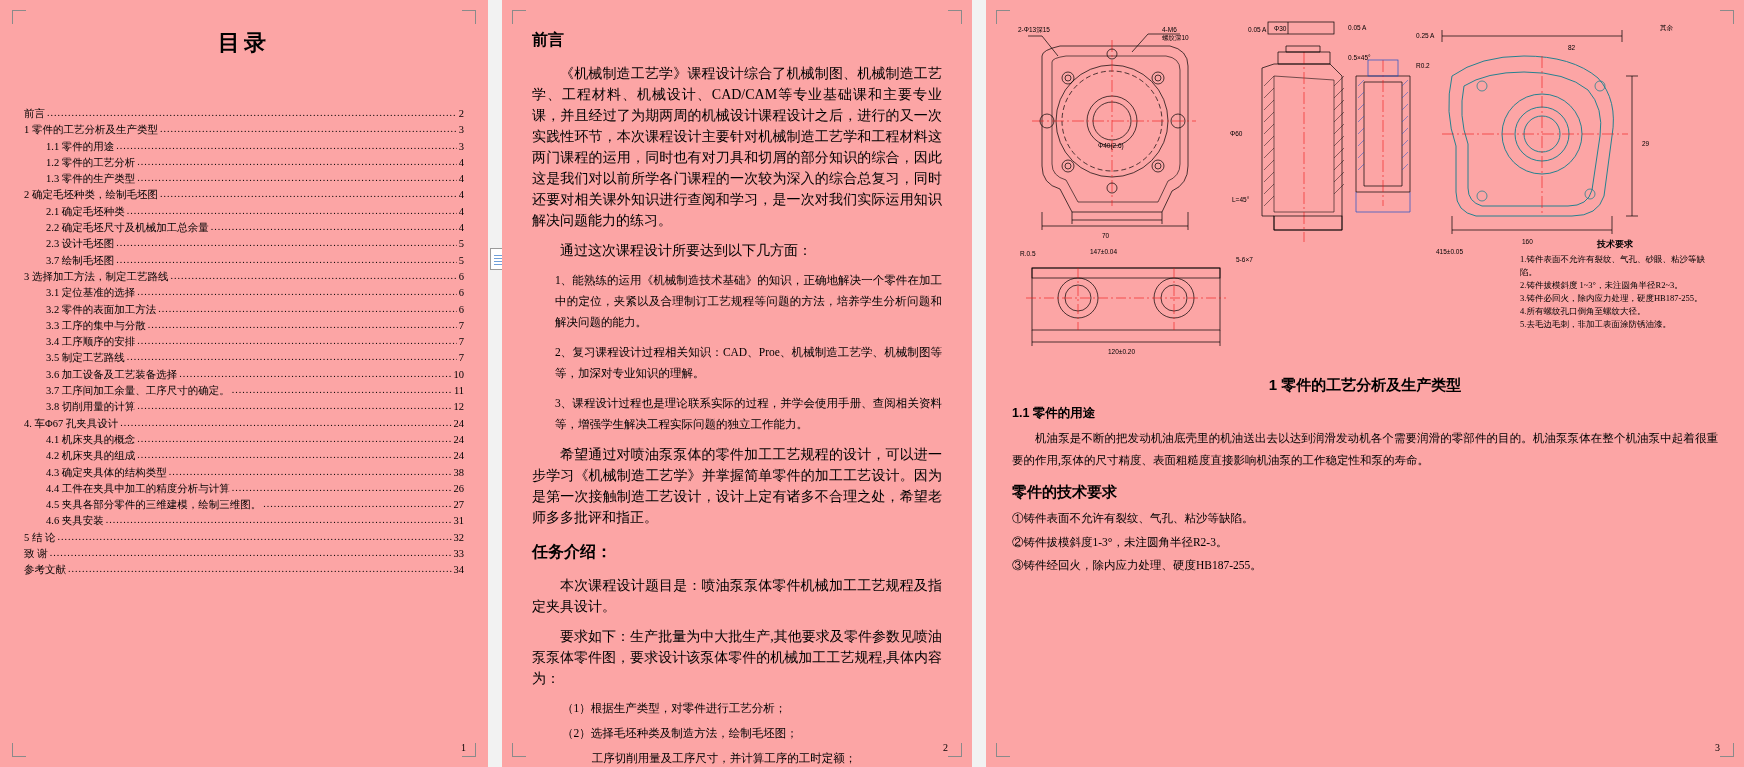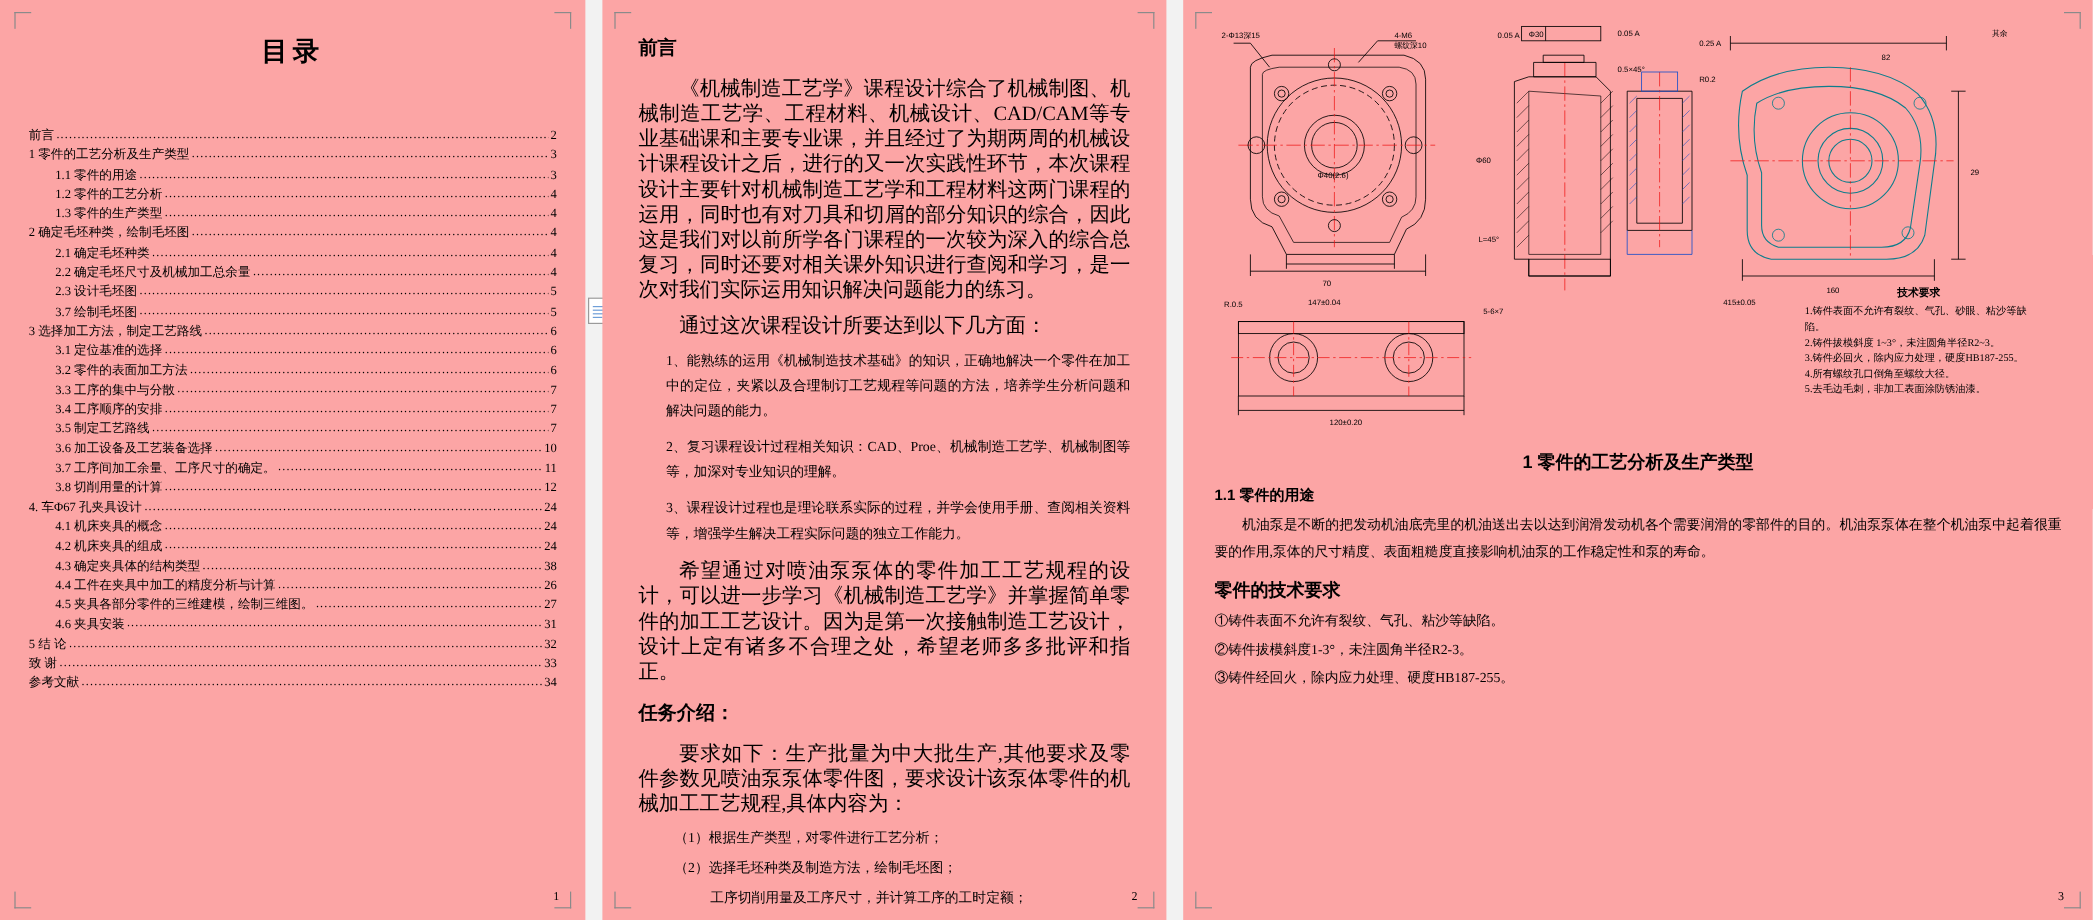--- a/index.html
+++ b/index.html
@@ -47,21 +47,21 @@
   .toc-row .pg{padding-left:2px;}
   .ind1{padding-left:0;}
   .ind2{padding-left:22px;}
 
   
   .p2-inner{padding:24px 30px 0 30px;}
   .h1{
     font-size:16px;font-weight:bold;margin:6px 0 12px 0;
     font-family:"Liberation Sans","DejaVu Sans",sans-serif;
   }
-  .para{font-size:17px;line-height:21px;text-indent:2em;margin:0 0 9px 0;text-align:justify;}
+  .para{font-size:14px;line-height:21px;text-indent:2em;margin:0 0 9px 0;text-align:justify;}
   .list-item{font-size:11.5px;line-height:21px;margin:0 0 9px 0;padding-left:2em;text-indent:0;text-align:justify;}
   .list-item2{font-size:11.5px;line-height:21px;margin:0 0 4px 0;padding-left:2.6em;text-align:justify;}
   .list-sub{font-size:11.5px;line-height:21px;margin:0 0 4px 0;padding-left:5.2em;text-align:justify;}
   .pgnum{position:absolute;bottom:16px;font-size:10px;color:#000;}
 
   
   .doc-icon{
     position:absolute;left:2px;top:248px;width:18px;height:20px;
     background:#ffffff;border:1px solid #9a9a9a;
   }
@@ -70,21 +70,21 @@
     border-style:solid;border-color:#ffffff #d8d8d8;
   }
   .doc-icon .ln{position:absolute;left:3px;height:1px;background:#6f9fd8;}
   .doc-caret{position:absolute;left:23px;top:256px;width:0;height:0;
     border-left:4px solid #555;border-top:3px solid transparent;border-bottom:3px solid transparent;}
 
   
   .p3-inner{padding:14px 26px 0 26px;position:relative;}
   .fig-box{position:relative;height:346px;margin-top:2px;}
   .fig-cap{text-align:center;font-size:10.5px;margin-top:4px;}
-  .tech-req{position:absolute;right:24px;top:222px;width:190px;font-size:8.5px;line-height:13px;}
+  .tech-req{position:absolute;right:8px;top:222px;width:190px;font-size:8.5px;line-height:13px;}
   .tech-req .trt{text-align:center;font-weight:bold;margin-bottom:2px;font-size:9px;}
   .sec-h1{
     font-size:15px;font-weight:bold;text-align:center;margin:14px 0 10px 0;
     font-family:"Liberation Sans","DejaVu Sans",sans-serif;
   }
   .sec-h2{
     font-size:12.5px;font-weight:bold;margin:8px 0 6px 0;
     font-family:"Liberation Sans","DejaVu Sans",sans-serif;
   }
   .sec-h2b{
@@ -279,20 +279,21 @@
     <div class="p2-inner">
       <div class="h1">前言</div>
       <p class="para">《机械制造工艺学》课程设计综合了机械制图、机械制造工艺学、工程材料、机械设计、CAD/CAM等专业基础课和主要专业课，并且经过了为期两周的机械设计课程设计之后，进行的又一次实践性环节，本次课程设计主要针对机械制造工艺学和工程材料这两门课程的运用，同时也有对刀具和切屑的部分知识的综合，因此这是我们对以前所学各门课程的一次较为深入的综合总复习，同时还要对相关课外知识进行查阅和学习，是一次对我们实际运用知识解决问题能力的练习。</p>
       <p class="para">通过这次课程设计所要达到以下几方面：</p>
       <p class="list-item">1、能熟练的运用《机械制造技术基础》的知识，正确地解决一个零件在加工中的定位，夹紧以及合理制订工艺规程等问题的方法，培养学生分析问题和解决问题的能力。</p>
       <p class="list-item">2、复习课程设计过程相关知识：CAD、Proe、机械制造工艺学、机械制图等等，加深对专业知识的理解。</p>
       <p class="list-item">3、课程设计过程也是理论联系实际的过程，并学会使用手册、查阅相关资料等，增强学生解决工程实际问题的独立工作能力。</p>
       <p class="para">希望通过对喷油泵泵体的零件加工工艺规程的设计，可以进一步学习《机械制造工艺学》并掌握简单零件的加工工艺设计。因为是第一次接触制造工艺设计，设计上定有诸多不合理之处，希望老师多多批评和指正。</p>
 
       <div class="h1" style="margin-top:14px;">任务介绍：</div>
+      <p class="para">本次课程设计题目是：喷油泵泵体零件机械加工工艺规程及指定夹具设计。</p>
       <p class="para">要求如下：生产批量为中大批生产,其他要求及零件参数见喷油泵泵体零件图，要求设计该泵体零件的机械加工工艺规程,具体内容为：</p>
       <p class="list-item2">（1）根据生产类型，对零件进行工艺分析；</p>
       <p class="list-item2">（2）选择毛坯种类及制造方法，绘制毛坯图；</p>
       <p class="list-sub">工序切削用量及工序尺寸，并计算工序的工时定额；</p>
       <p class="list-item2">（4）填写工艺卡片；</p>
       <p class="list-item2">（5）撰写设计说明书。</p>
     </div>
 
     <div class="pgnum" style="right:24px;bottom:14px;">2</div>
   </div>

